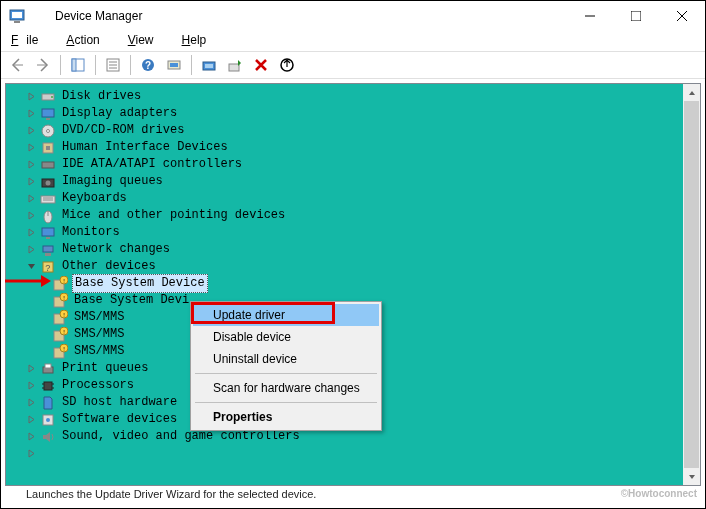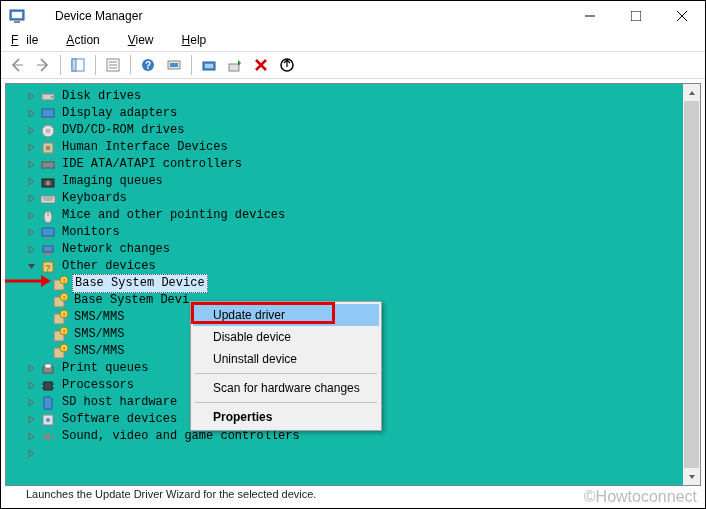--- a/index.html
+++ b/index.html
@@ -33,21 +33,21 @@
 .node.selected .label { background: #cde8ff; border: 1px dotted #555; }
 .arrow-anno { position: absolute; left: 2px; top: 212px; }
 .ctxmenu { position: absolute; left: 189px; top: 300px; width: 192px; background: #f0f0f0; border: 1px solid #a0a0a0; box-shadow: 2px 2px 4px rgba(0,0,0,.3); z-index: 10; padding: 2px; }
 .ctxitem { height: 22px; display: flex; align-items: center; padding-left: 20px; font-size: 12px; }
 .ctxitem.hi { background: #90c8f6; }
 .ctxitem.bold { font-weight: bold; }
 .ctxsep { height: 1px; background: #c0c0c0; margin: 3px 2px; }
 .redbox { position: absolute; left: 190px; top: 301px; width: 144px; height: 22px; border: 3px solid #e00000; z-index: 11; pointer-events: none; }
 .statusbar { position: absolute; left: 17px; right: 0; bottom: 0; height: 20px; display: flex; padding: 0 8px; font-size: 11px; color: #222; margin-top: 36px; }
 .statusbar .spacer { flex: 1; }
-.watermark { color: #bbb; font-size: 16px; }
+.watermark { color: #bbb; font-size: 10px; font-weight: bold; }
 </style>
 </head>
 <body>
 
 <div class="titlebar">
   <svg class="app-icon" viewBox="0 0 16 16">
       <rect x="1" y="2" width="14" height="10" fill="#4a90d9" stroke="#2a5a8a"></rect>
       <rect x="3" y="4" width="10" height="6" fill="#fff"></rect>
       <rect x="5" y="13" width="6" height="2" fill="#888"></rect>
     </svg>

